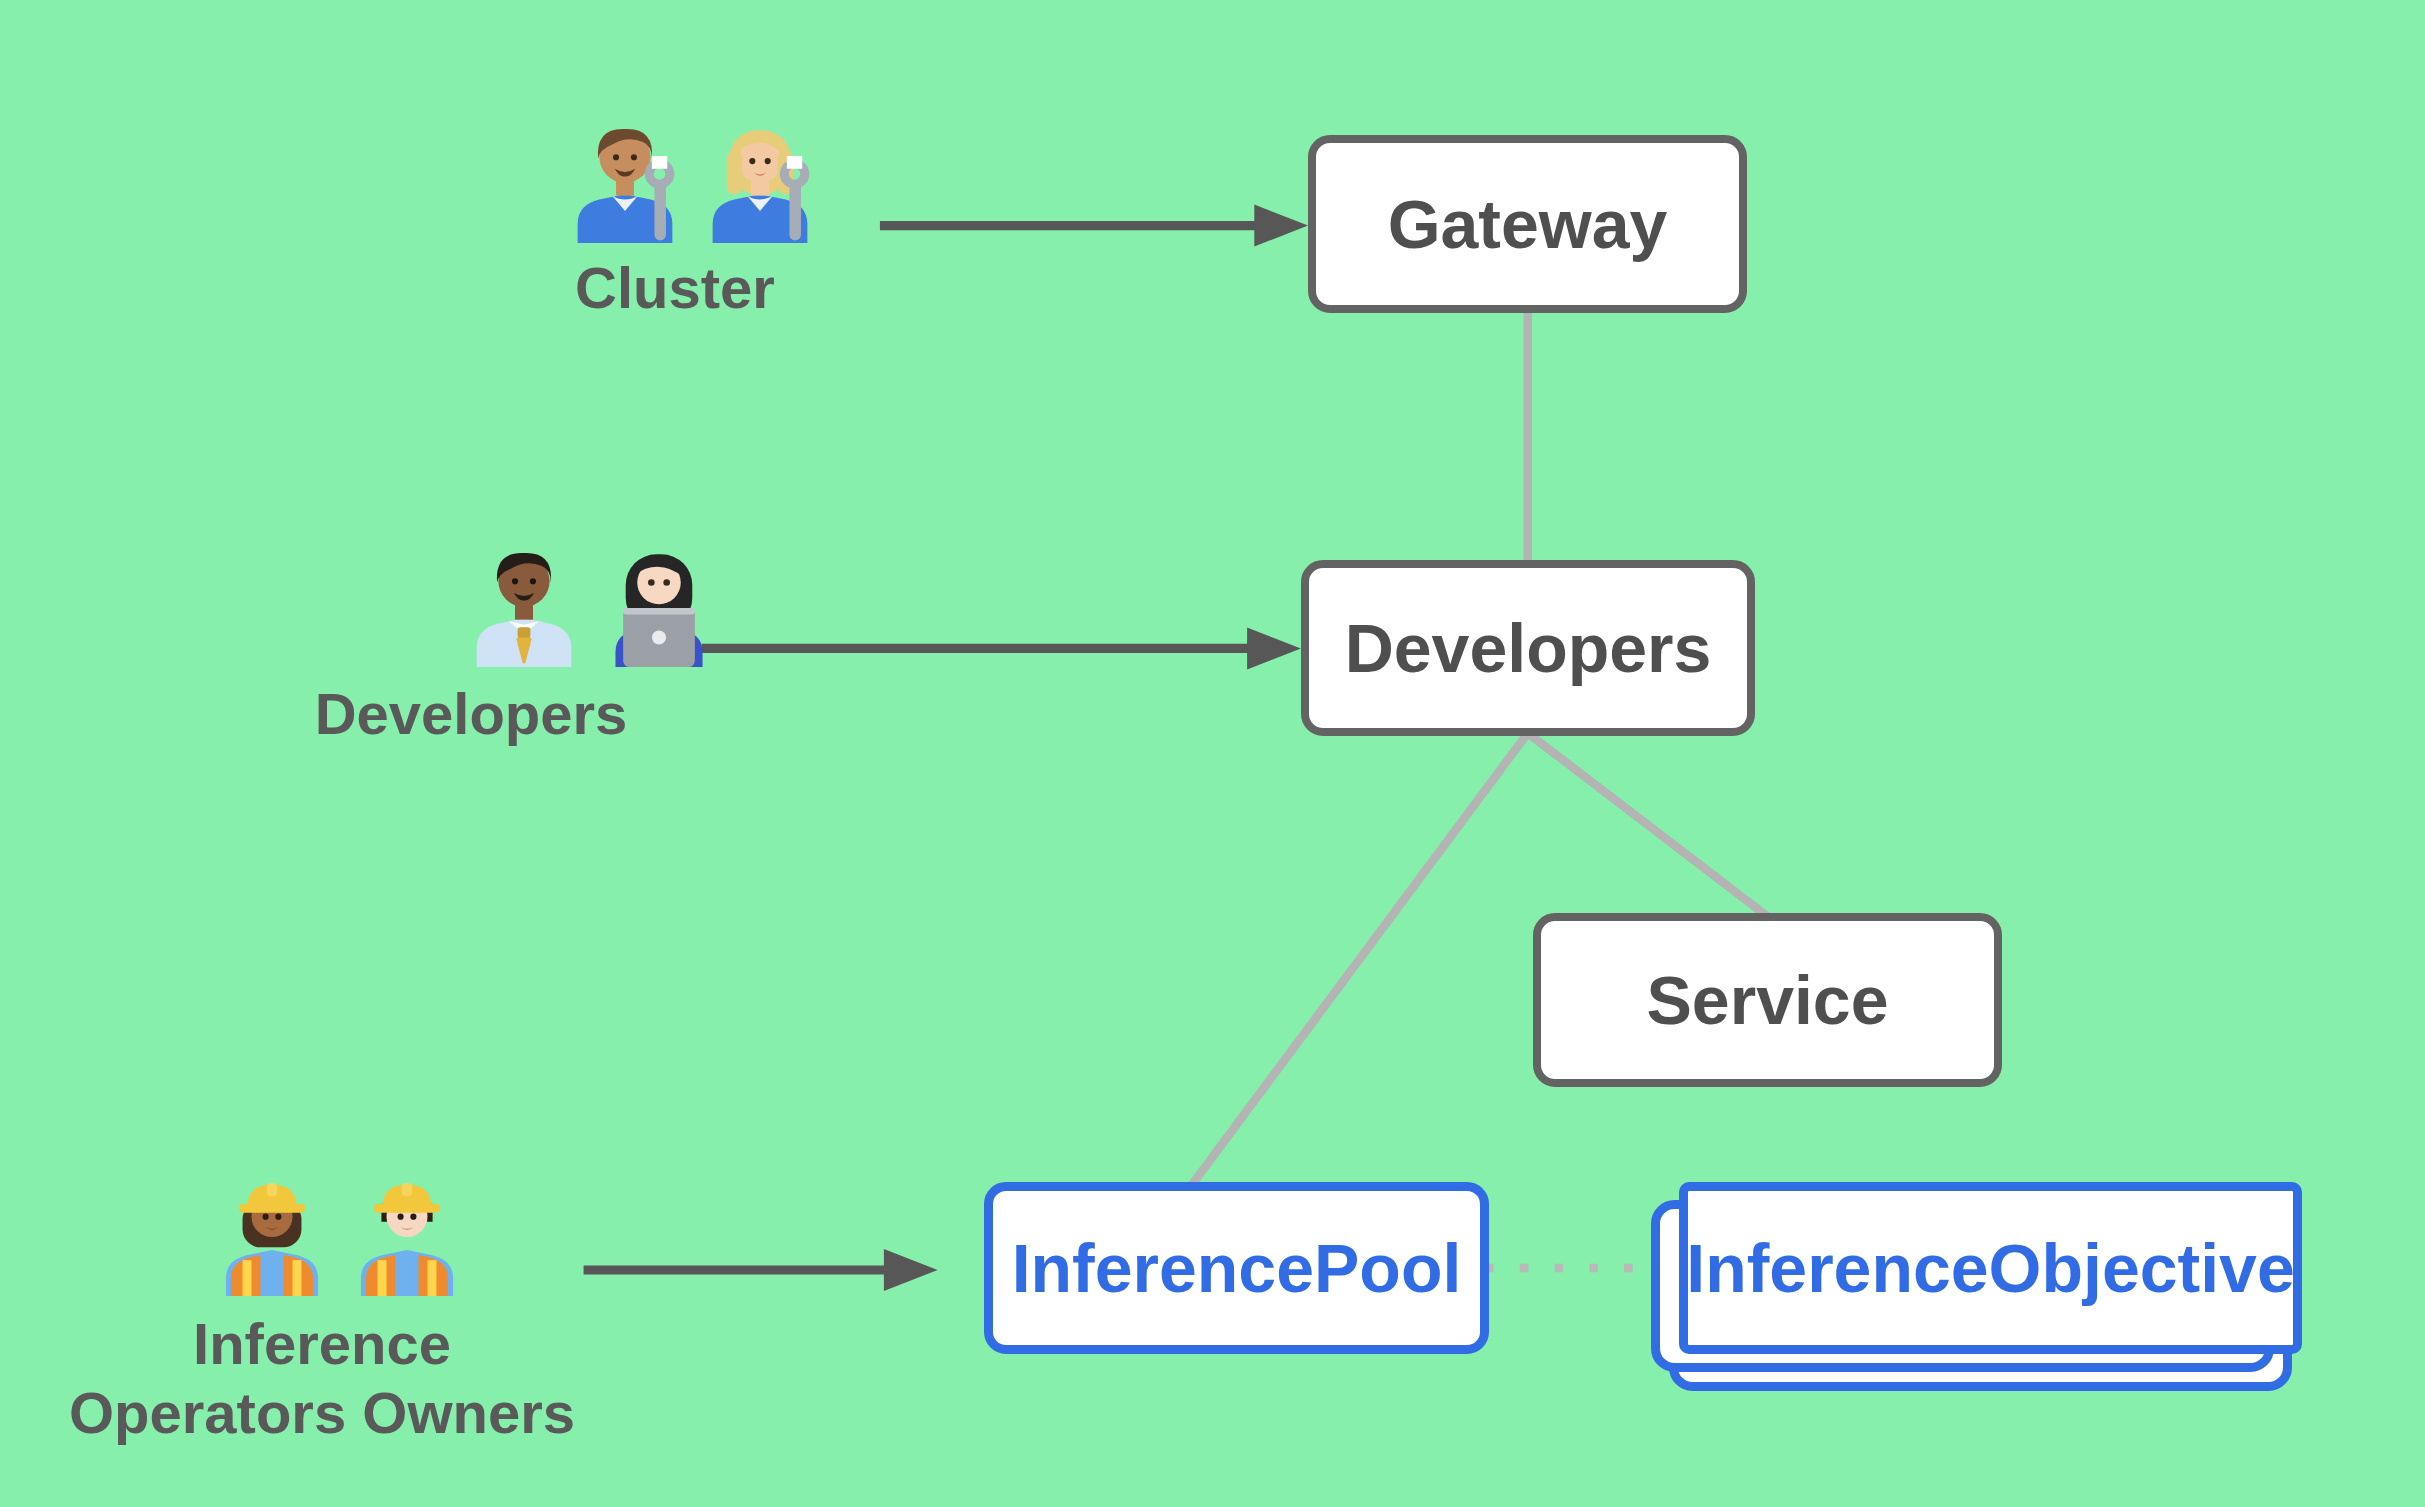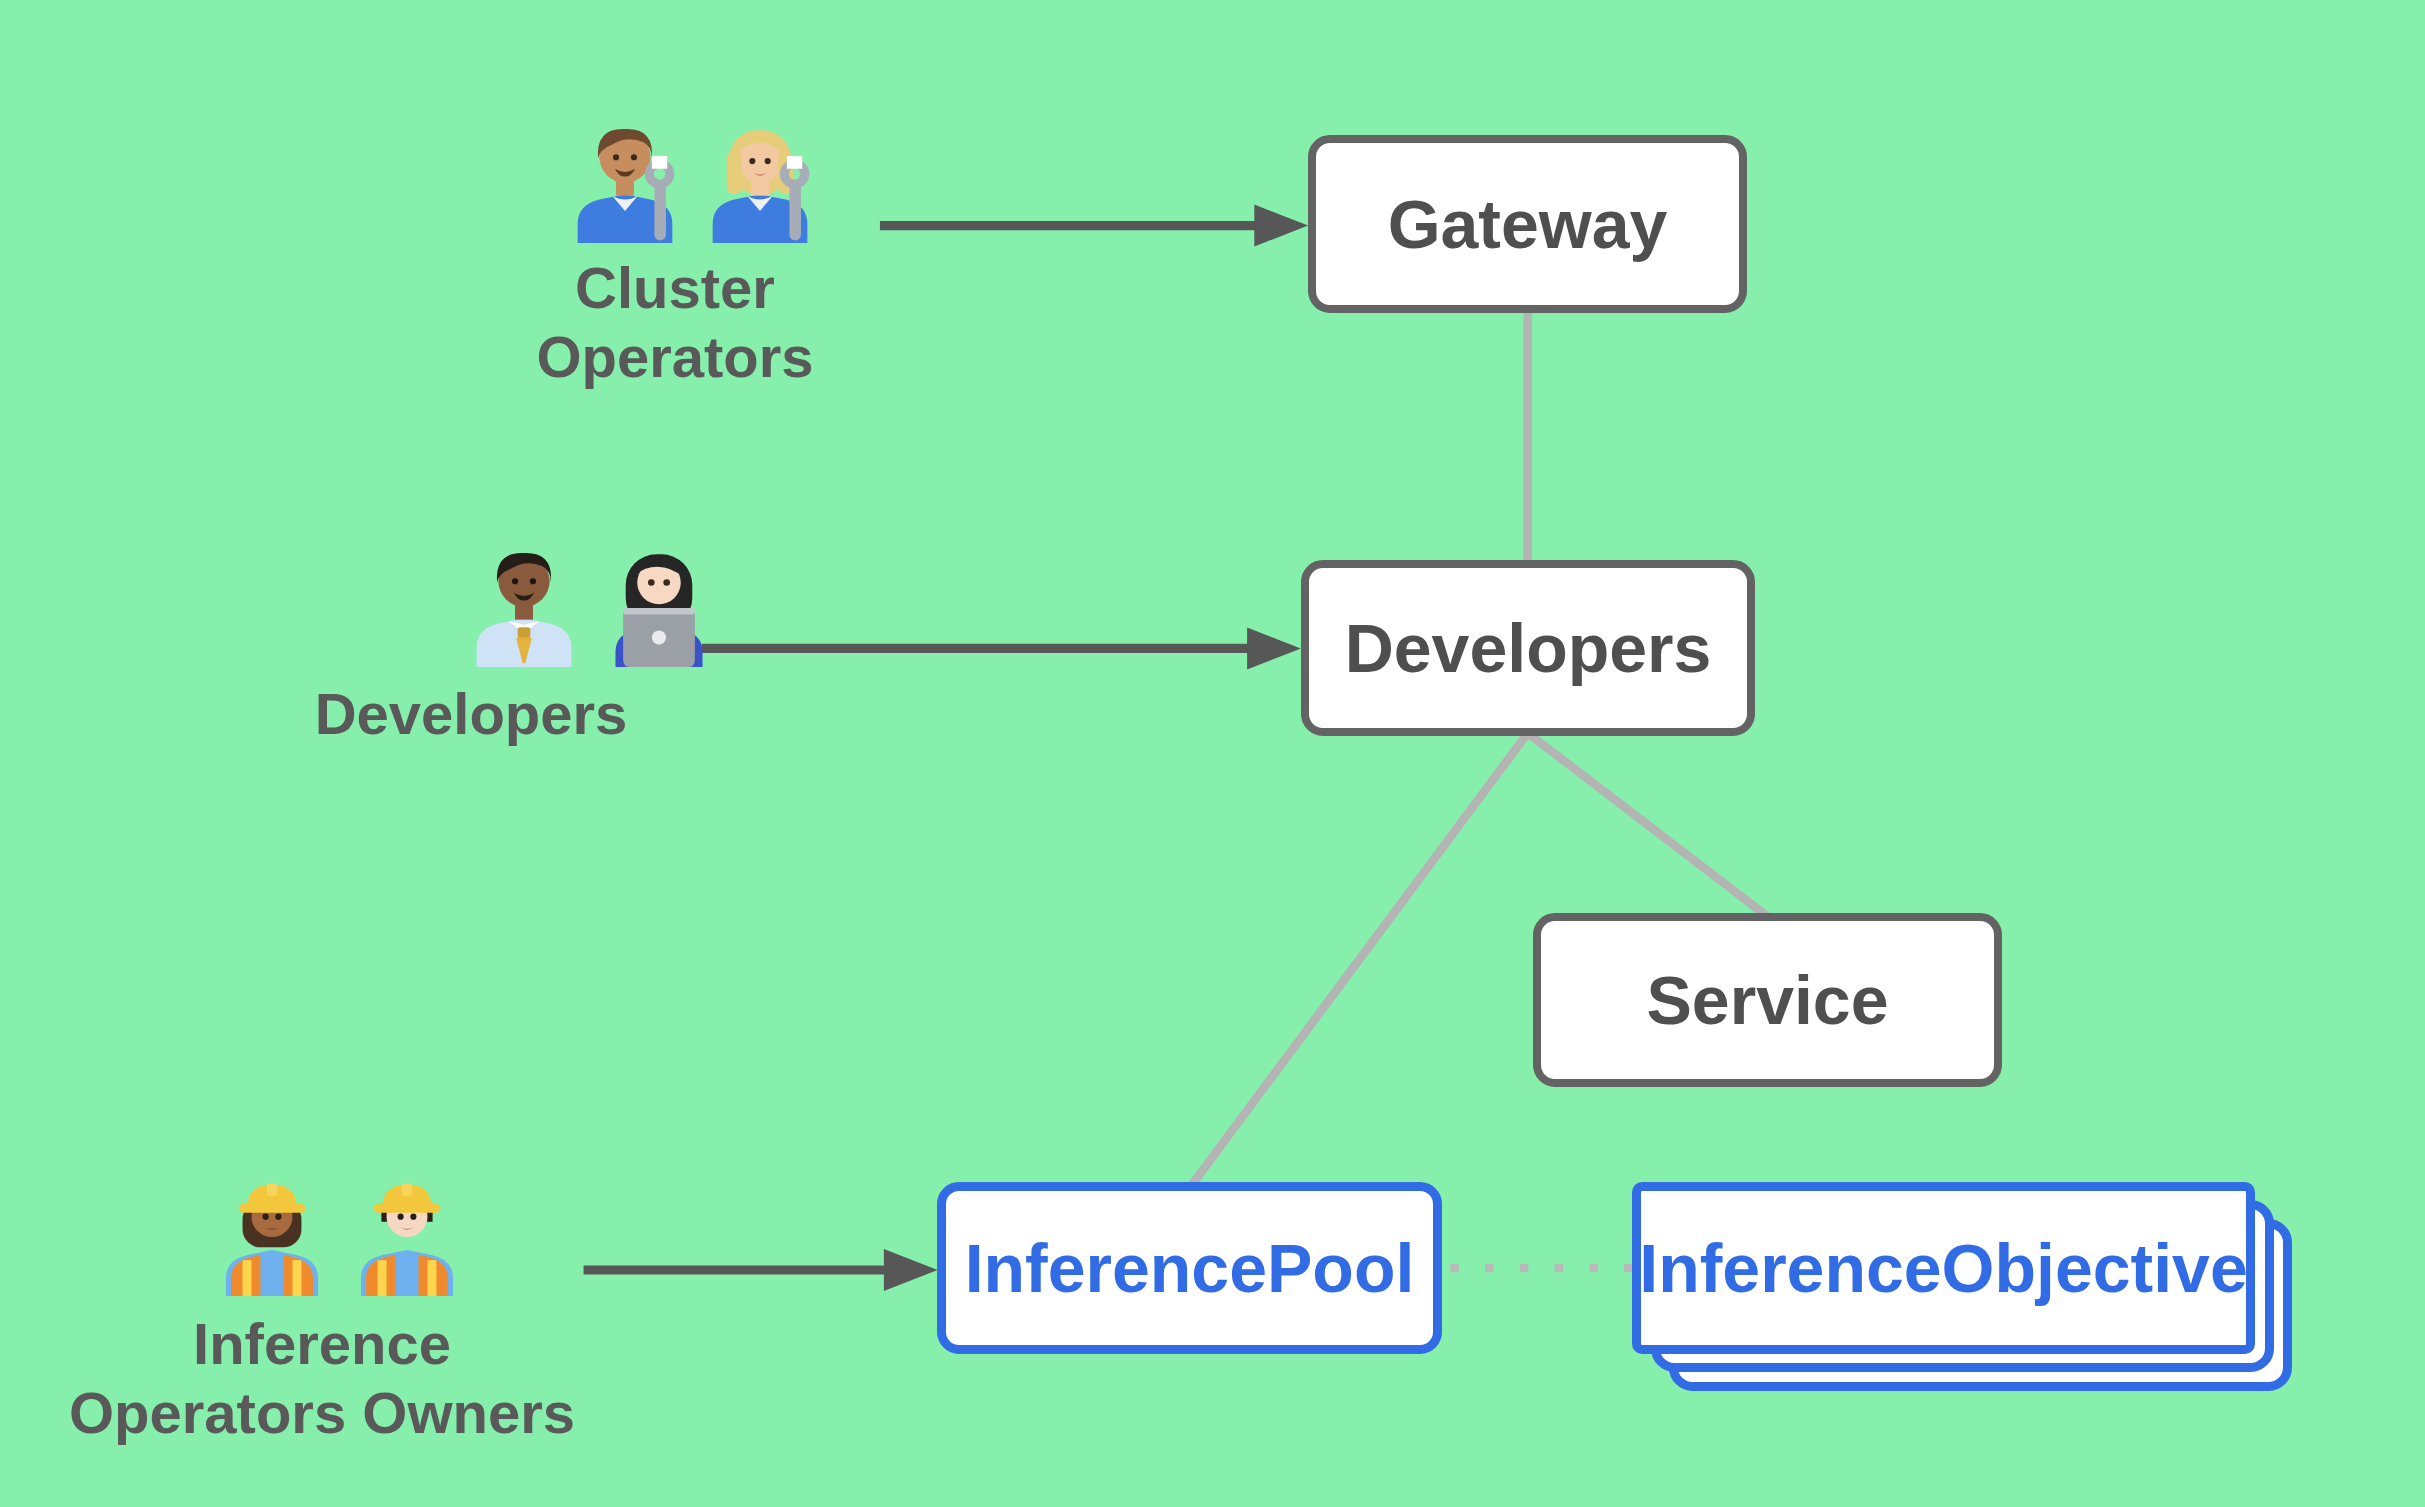--- a/index.html
+++ b/index.html
@@ -8,21 +8,21 @@
     font-family:"Liberation Sans","DejaVu Sans",sans-serif;
   }
   
   #connectors{position:absolute;left:0;top:0;width:2426px;height:1508px;z-index:1;}
   
   .node{
     position:absolute;z-index:2;background:#ffffff;border:8.5px solid #636363;border-radius:22px;
     display:flex;align-items:center;justify-content:center;
     font-size:68px;font-weight:700;color:#4f4f4f;letter-spacing:0px;box-sizing:border-box;
   }
-  .node.blue{border:9.2px solid #326ce5;color:#326ce5;}
+  .node.blue{border:9.2px solid #326ce5;color:#326ce5;margin-left:47px;}
   #node-gateway      {left:1308px;top:135px; width:439px;height:178px;}
   #node-httproute    {left:1301px;top:560px; width:454px;height:176px;}
   #node-service      {left:1533px;top:913px;width:469px;height:174px;}
   #node-inferencepool{left:937px;top:1182px;width:505px;height:172px;}
   .io-layer{
     position:absolute;z-index:2;background:#ffffff;border:9.2px solid #326ce5;border-radius:23.6px;
     width:623px;height:172px;box-sizing:border-box;
   }
   #io-layer-3{left:1669px;top:1219px;}
   #io-layer-2{left:1651px;top:1200px;}
@@ -94,21 +94,20 @@
       <circle cx="44" cy="36" r="2.4" fill="#3a2a1c"></circle>
         <circle cx="56" cy="36" r="2.4" fill="#3a2a1c"></circle>
       <path d="M45 45 Q50 48 55 45 Q50 50 45 45 Z" fill="#c97b63"></path>
       <circle cx="77" cy="46" r="8" fill="none" stroke="#a6adb6" stroke-width="7"></circle>
       <rect x="71" y="32" width="12" height="10" fill="#ffffff"></rect>
       <rect x="73" y="52" width="9" height="46" rx="4.5" fill="#a6adb6"></rect>
     </svg>
   </div>
   <div class="persona-label" id="label-cluster-operators">
     <div>Cluster</div>
-    <div>Operators</div>
   </div>
 
   <div class="emoji-row" id="emojis-app-developers">
     <svg viewBox="0 0 100 100">
       <path d="M13 100 V85 Q13 70 30 66 L50 62 L70 66 Q87 70 87 85 V100 Z" fill="#cfe2f6"></path>
       <path d="M38 64 L50 74 L62 64 L50 67 Z" fill="#ffffff"></path>
       <path d="M50 72 L56 78 L51 97 L49 97 L44 78 Z" fill="#e2b33d"></path>
       <rect x="45" y="69" width="10" height="8" rx="2" fill="#caa034"></rect>
       <rect x="43" y="48" width="14" height="15" fill="#8a5a3c"></rect>
       <circle cx="50" cy="33" r="20" fill="#8a5a3c"></circle>

